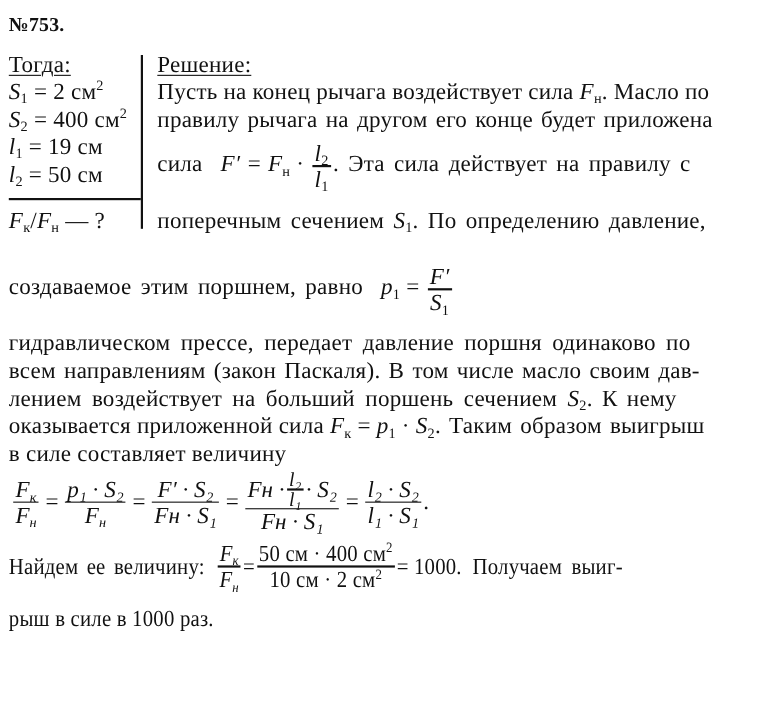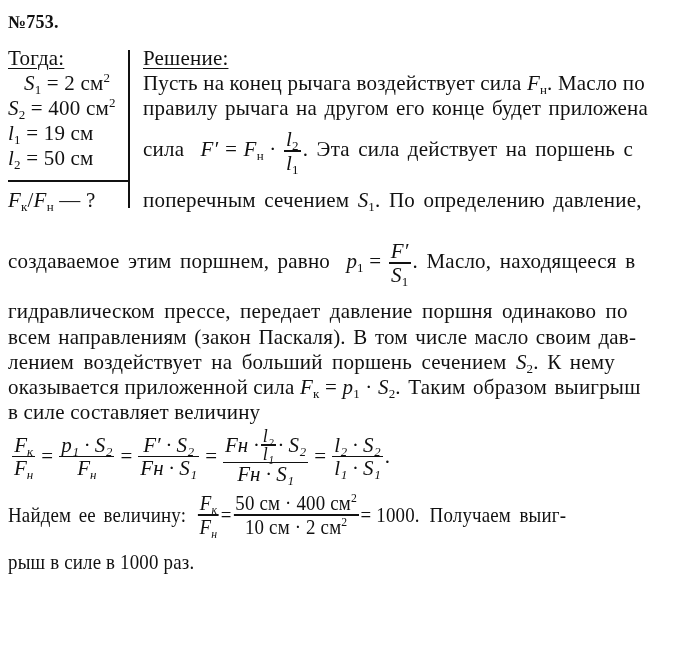--- a/index.html
+++ b/index.html
@@ -20,21 +20,21 @@
   .frac .den { padding:0 2px; line-height:22px; }
   .eq { font-size:21px; }
 </style>
 </head>
 <body>
 
 <div class="abs t b" style="left:8px; top:10px; font-size:18px;">№753.</div>
 
 <div class="abs t u" style="left:8px; top:46px;">Тогда:</div>
 
-<div class="abs t" style="left:24px; top:71px;">
+<div class="abs t" style="left:8px; top:71px;">
   <span class="it">S</span><sub>1</sub><span> = 2 см</span><sup>2</sup>
 </div>
 <div class="abs t" style="left:8px; top:96px;">
   <span class="it">S</span><sub>2</sub><span> = 400 см</span><sup>2</sup>
 </div>
 <div class="abs t" style="left:8px; top:121px;">
   <span class="it">l</span><sub>1</sub><span> = 19 см</span>
 </div>
 <div class="abs t" style="left:8px; top:146px;">
   <span class="it">l</span><sub>2</sub><span> = 50 см</span>
@@ -54,34 +54,34 @@
   <span>Пусть на конец рычага воздействует сила </span><span class="it">F</span><sub>н</sub><span>. Масло по</span>
 </div>
 <div class="abs t" style="left:143px; top:96px; width:550px; word-spacing:2px;">правилу рычага на другом его конце будет приложена</div>
 
 <div class="abs t" style="left:143px; top:128px;">
   <span>сила</span>&nbsp;&nbsp;
   <span class="it">F′ = F</span><sub>н</sub><span> · </span><span class="frac">
       <span class="num"><span class="it">l</span><sub>2</sub></span>
       <span class="bar"></span>
       <span class="den"><span class="it">l</span><sub>1</sub></span>
-    </span><span style="word-spacing:3px;">. Эта сила действует на поршень с</span>
+    </span><span style="word-spacing:3px;">. Эта сила действует на правилу с</span>
 </div>
 
 <div class="abs t" style="left:143px; top:188px;">
   <span style="word-spacing:3px;">поперечным сечением </span><span class="it">S</span><sub>1</sub><span style="word-spacing:3px;">. По определению давление,</span>
 </div>
 
 <div class="abs t" style="left:8px; top:240px;">
   <span style="word-spacing:3px;">создаваемое этим поршнем, равно</span>&nbsp;&nbsp;
   <span class="it">p</span><sub>1</sub><span> = </span><span class="frac">
       <span class="num it">F′</span>
       <span class="bar"></span>
       <span class="den"><span class="it">S</span><sub>1</sub></span>
-    </span><span style="word-spacing:3px;">. Масло, находящееся в</span>
+    </span>
 </div>
 
 <div class="abs t" style="left:8px; top:299px; word-spacing:4px;">гидравлическом прессе, передает давление поршня одинаково по</div>
 <div class="abs t" style="left:8px; top:325px; word-spacing:2px;">всем направлениям (закон Паскаля). В том числе масло своим дав-</div>
 <div class="abs t" style="left:8px; top:350px;">
   <span style="word-spacing:4px;">лением воздействует на больший поршень сечением </span><span class="it">S</span><sub>2</sub><span style="word-spacing:3px;">. К нему</span>
 </div>
 <div class="abs t" style="left:8px; top:375px;">
   <span>оказывается приложенной сила </span><span class="it">F</span><sub>к</sub><span> = </span><span class="it">p</span><sub>1</sub><span> · </span><span class="it">S</span><sub>2</sub><span style="word-spacing:2px;">. Таким образом выигрыш</span>
 </div>

